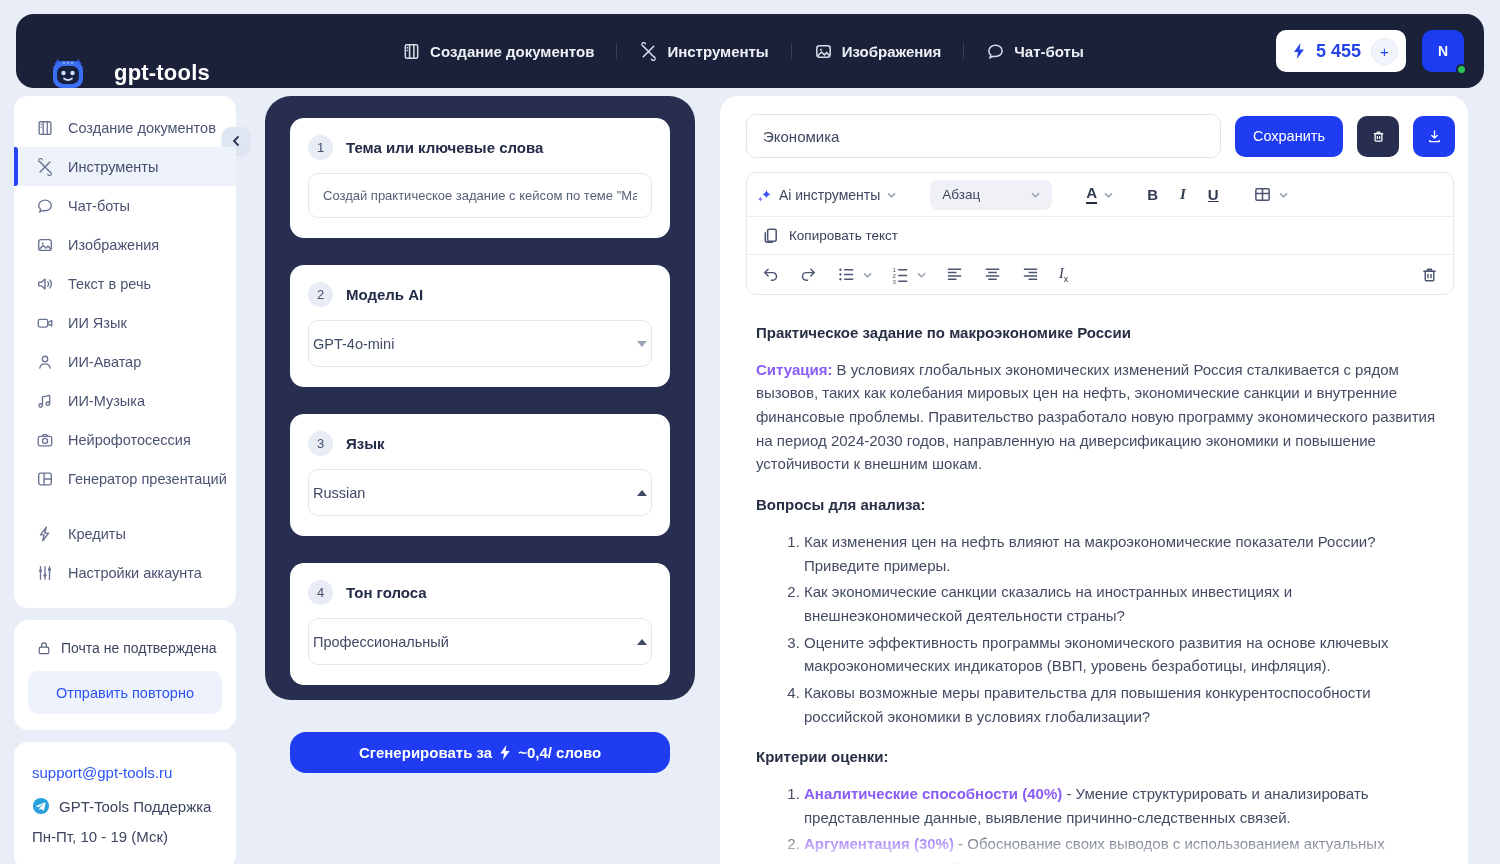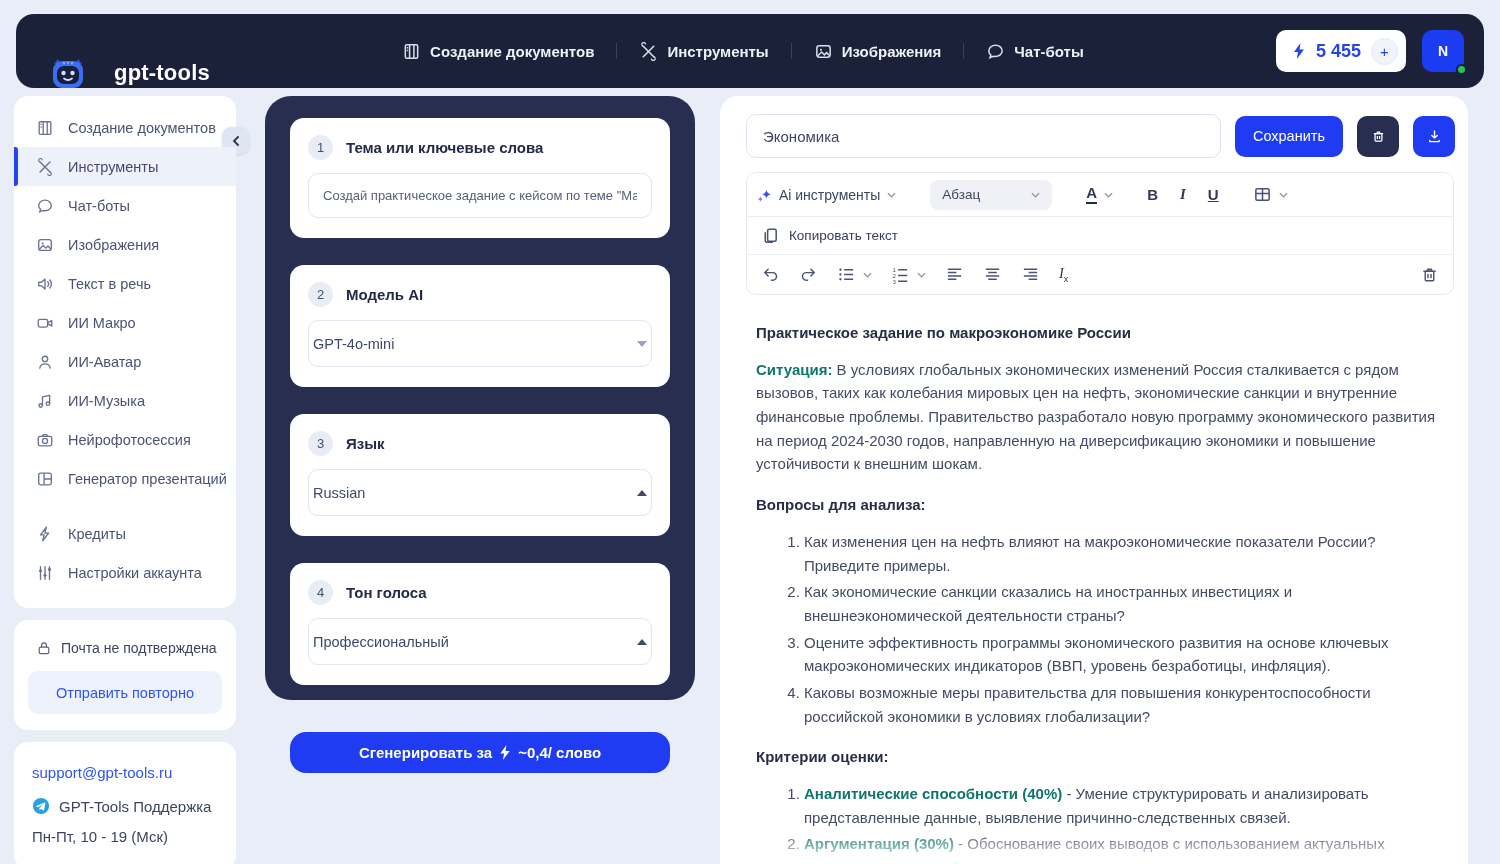--- a/index.html
+++ b/index.html
@@ -115,21 +115,21 @@
   .clear-fmt { font-size:14.5px; color:#323b52; cursor:pointer;
     font-family:"Liberation Serif", serif; font-style:italic; }
   .clear-fmt sub { font-style:normal; font-size:9px; font-family:"Liberation Sans", sans-serif; }
   .tb-spacer { flex:1; }
 
   
   .document { padding:26px 10px 50px 10px; font-size:15px; line-height:1.58; color:#434c63; }
   .doc-h { font-weight:700; color:#272f45; margin:17px 0 13px; }
   .doc-h:first-child { margin-top:0; }
   .doc-p { margin:13px 0; }
-  .doc-p strong, .document li strong { color:#0f766e; }
+  .doc-p strong, .document li strong { color:#8b5cf6; }
   .document ol { padding-left:48px; margin:12px 0 16px; }
   .document li { margin-bottom:3px; }
   .fade-bottom { position:absolute; left:0; right:0; bottom:0; height:34px;
     background:linear-gradient(rgba(255,255,255,0), rgba(255,255,255,.95)); pointer-events:none; }
 </style>
 </head>
 <body>
 
 <header id="navbar">
   <div class="brand">
@@ -237,21 +237,21 @@
           <path d="M3 8v4h3l4 3.5v-11L6 8z"></path>
           <path d="M13 7.5a3.5 3.5 0 0 1 0 5M15.3 5.5a6.5 6.5 0 0 1 0 9" stroke-linecap="round"></path>
         </svg>
       <span>Текст в речь</span>
     </div>
     <div class="side-item">
       <svg viewBox="0 0 20 20" fill="none" stroke-width="1.5" stroke-linejoin="round">
           <rect x="2.5" y="6" width="10.5" height="8.5" rx="2"></rect>
           <path d="M13 9.5l4.5-2.3v6.1L13 11z"></path>
         </svg>
-      <span>ИИ Макро</span>
+      <span>ИИ Язык</span>
     </div>
     <div class="side-item">
       <svg viewBox="0 0 20 20" fill="none" stroke-width="1.5" stroke-linecap="round">
           <circle cx="10" cy="6.6" r="3"></circle>
           <path d="M4.2 16.8c.5-3 2.9-4.8 5.8-4.8s5.3 1.8 5.8 4.8"></path>
         </svg>
       <span>ИИ-Аватар</span>
     </div>
     <div class="side-item">
       <svg viewBox="0 0 20 20" fill="none" stroke-width="1.5" stroke-linejoin="round">

